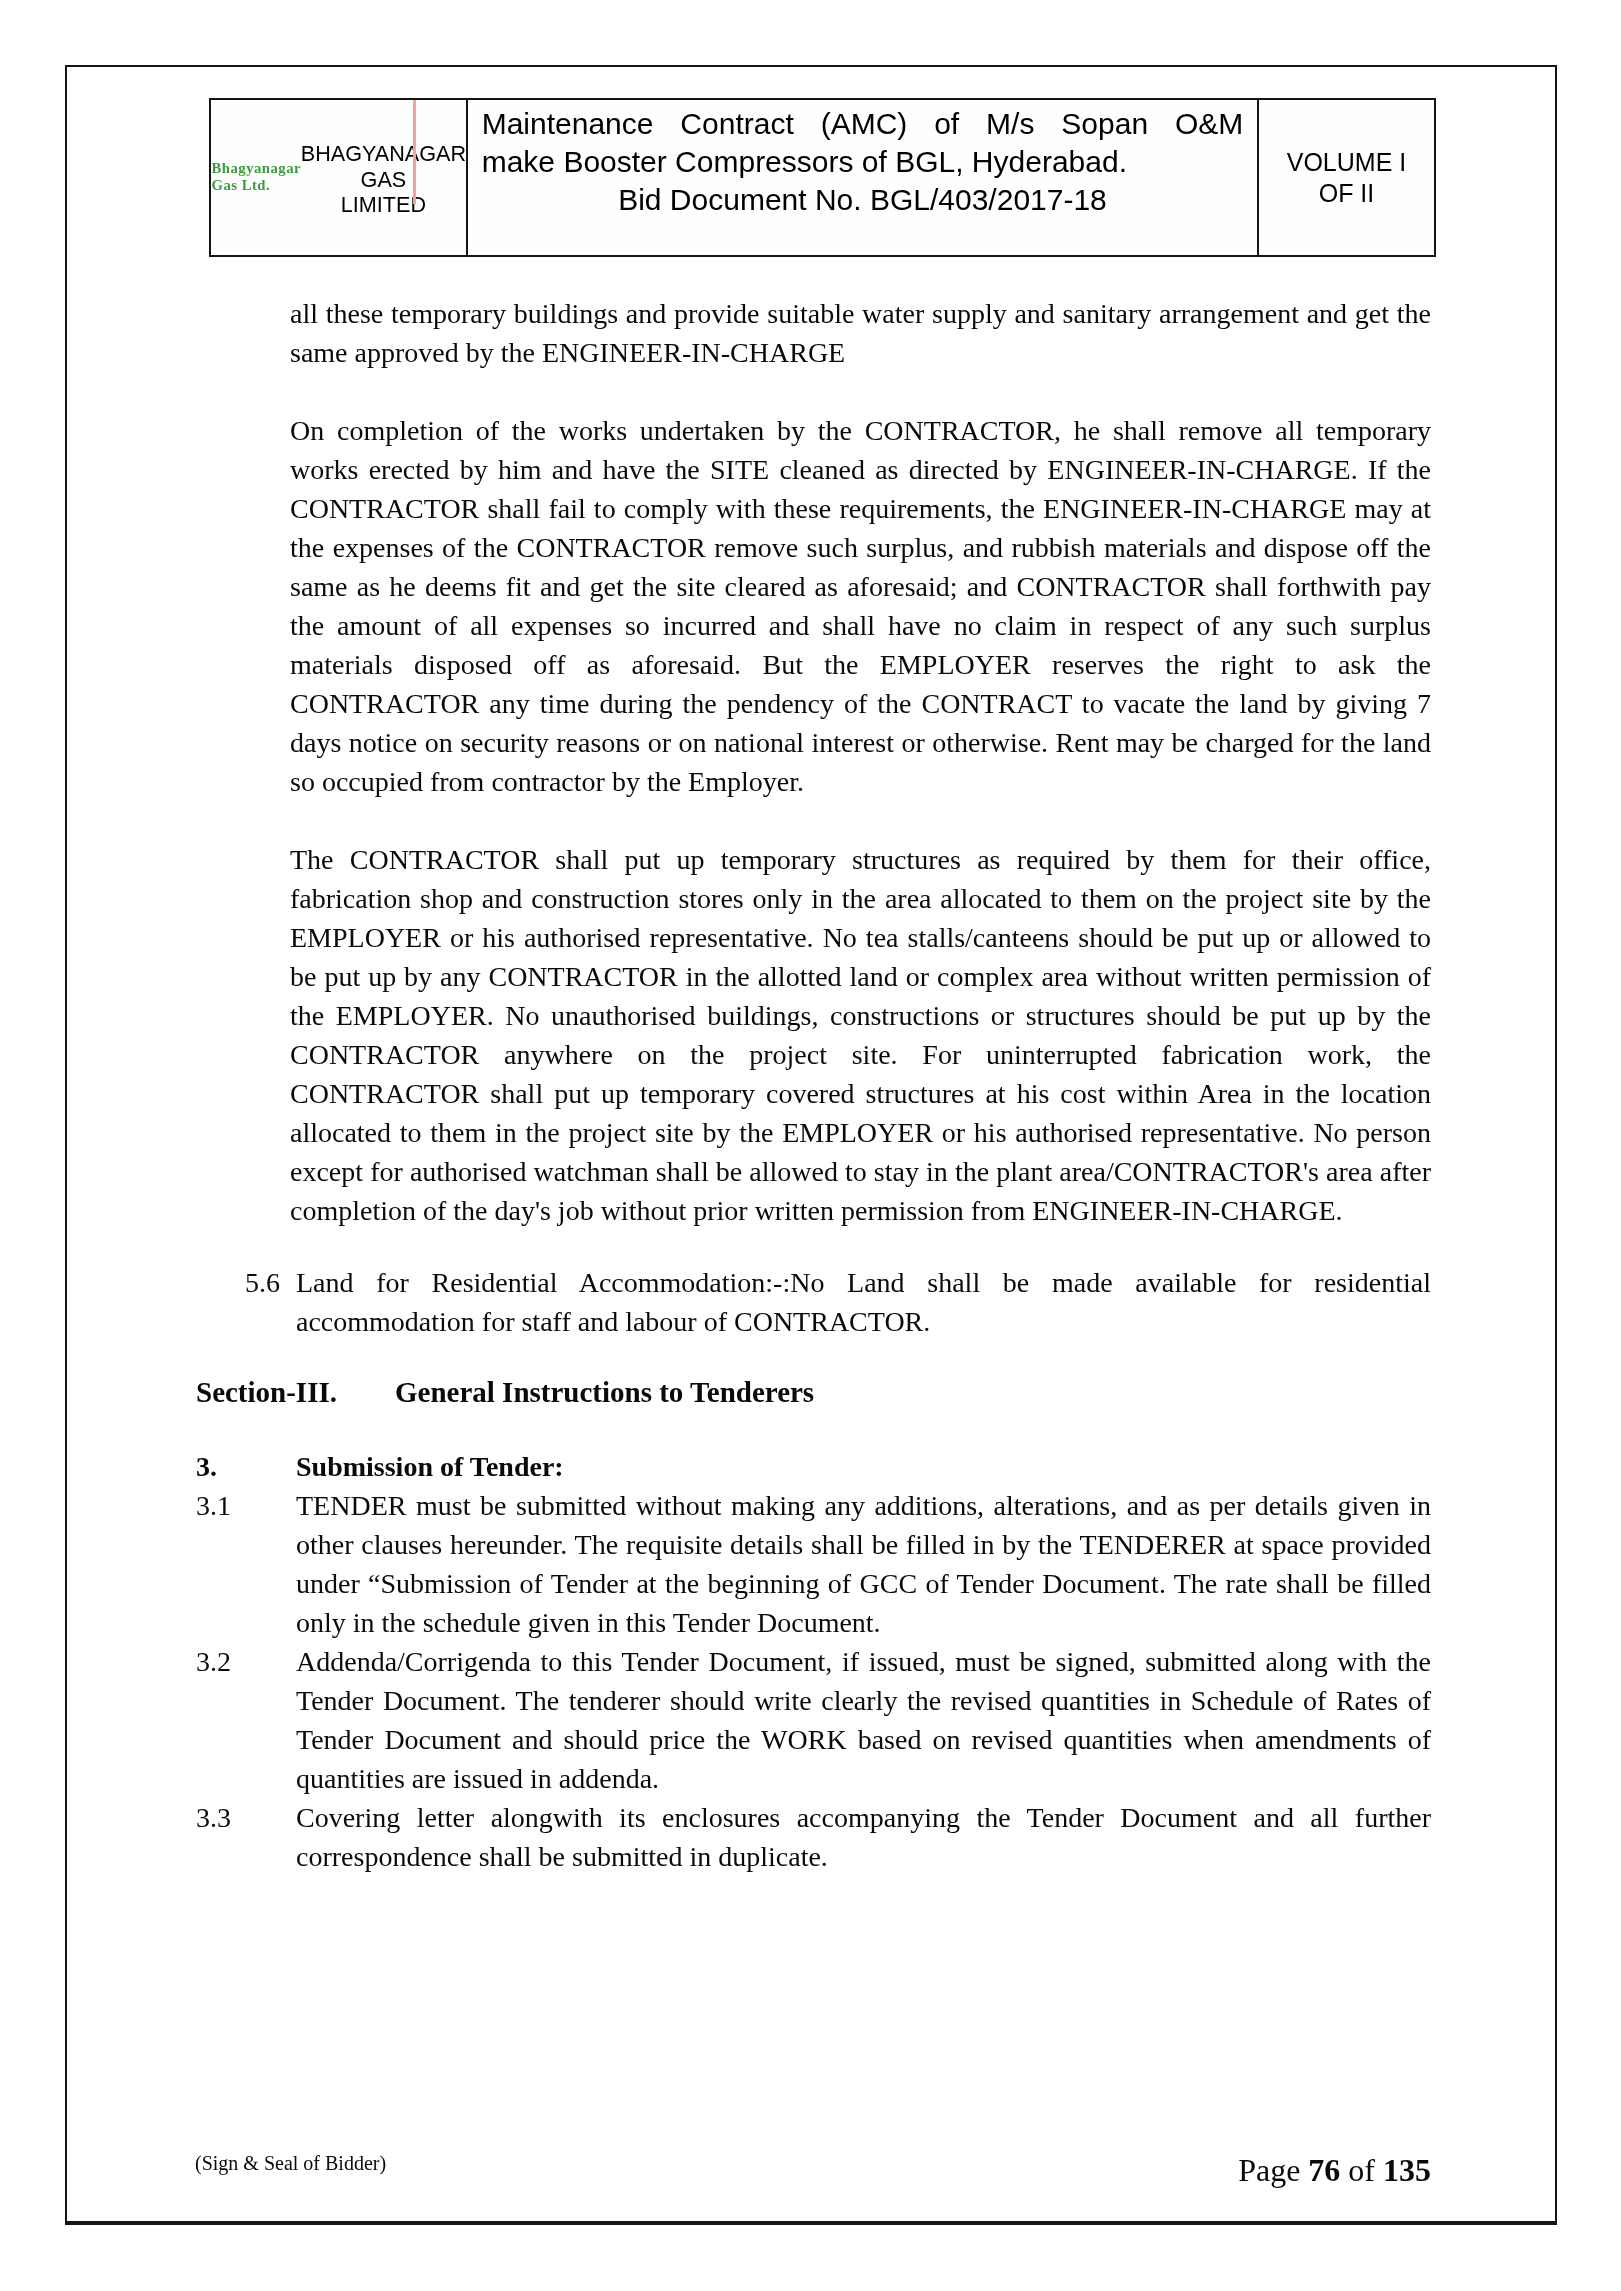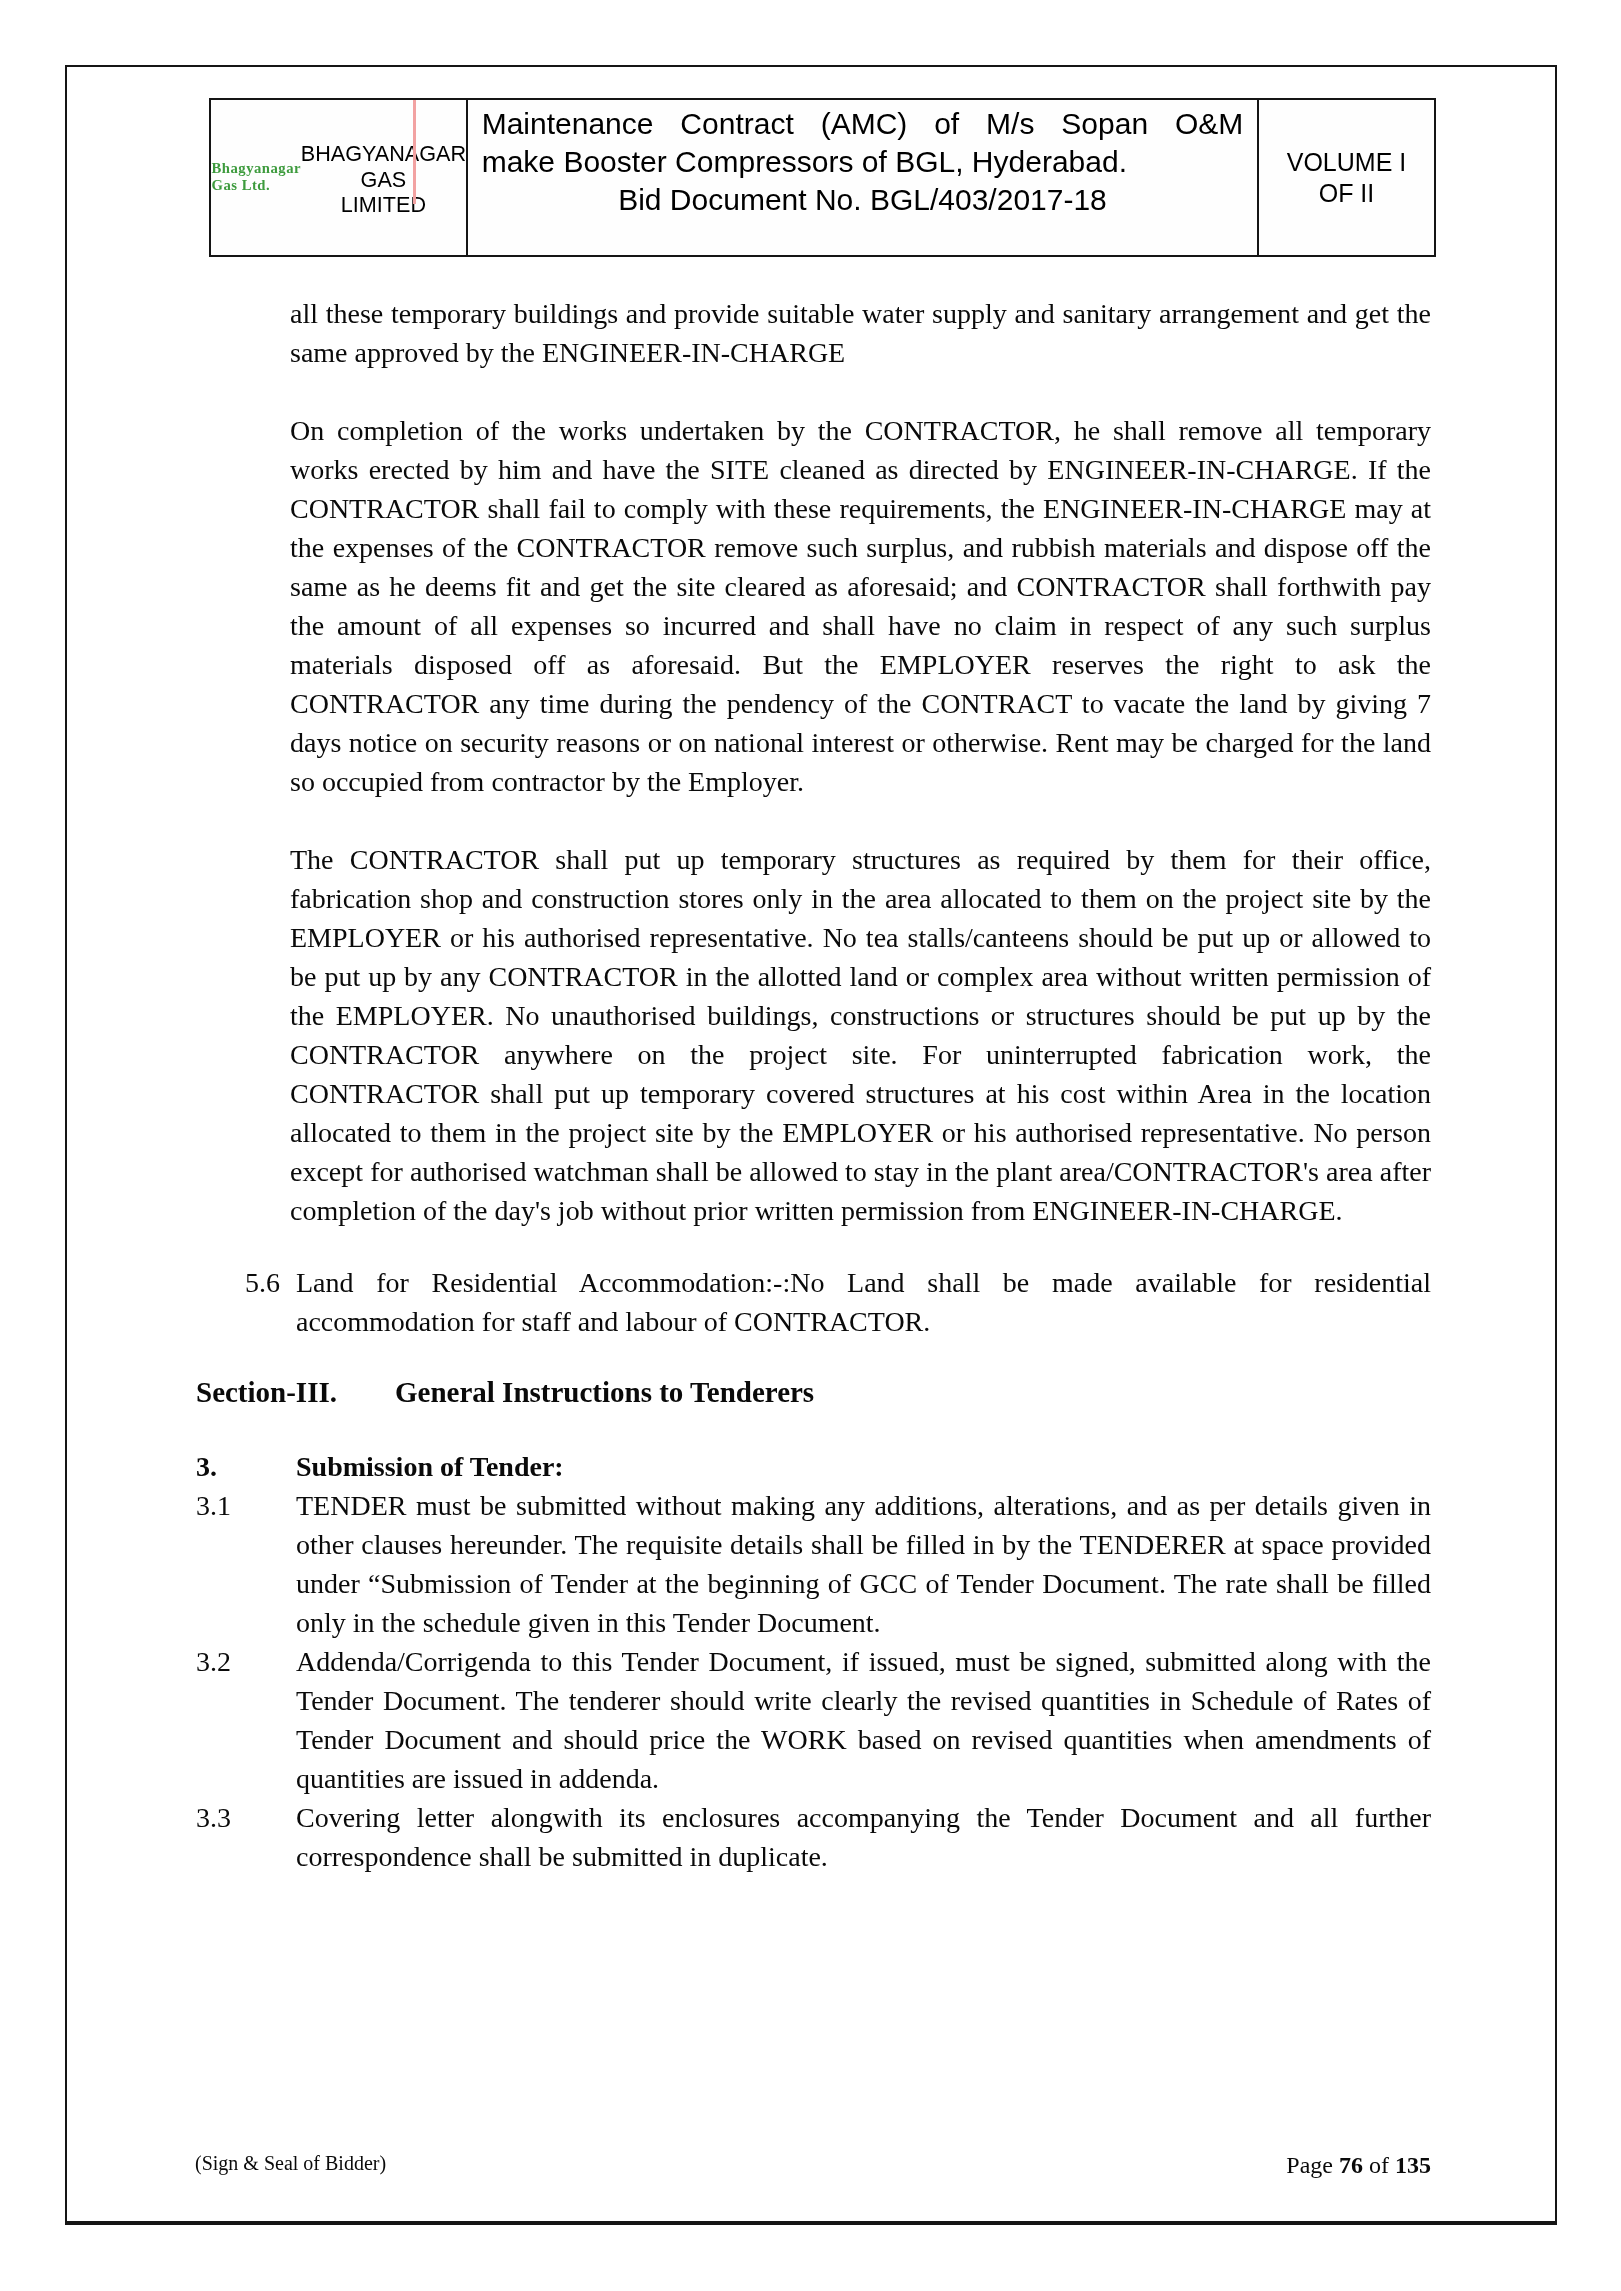--- a/index.html
+++ b/index.html
@@ -94,21 +94,21 @@
     position:relative;padding-left:100px;
   }
   .clause-heading .num{position:absolute;left:0;top:0;}
   
   .footer-sign{
     position:absolute;left:195px;top:2152px;
     font-size:20px;
   }
   .footer-page{
     position:absolute;right:190px;top:2152px;
-    font-size:24px;
+    font-size:32px;
   }
   .footer-page .pg-bold{font-weight:bold;}
 </style>
 </head>
 <body>
 
 <div class="screen">
   <div class="page-box">
 
     

